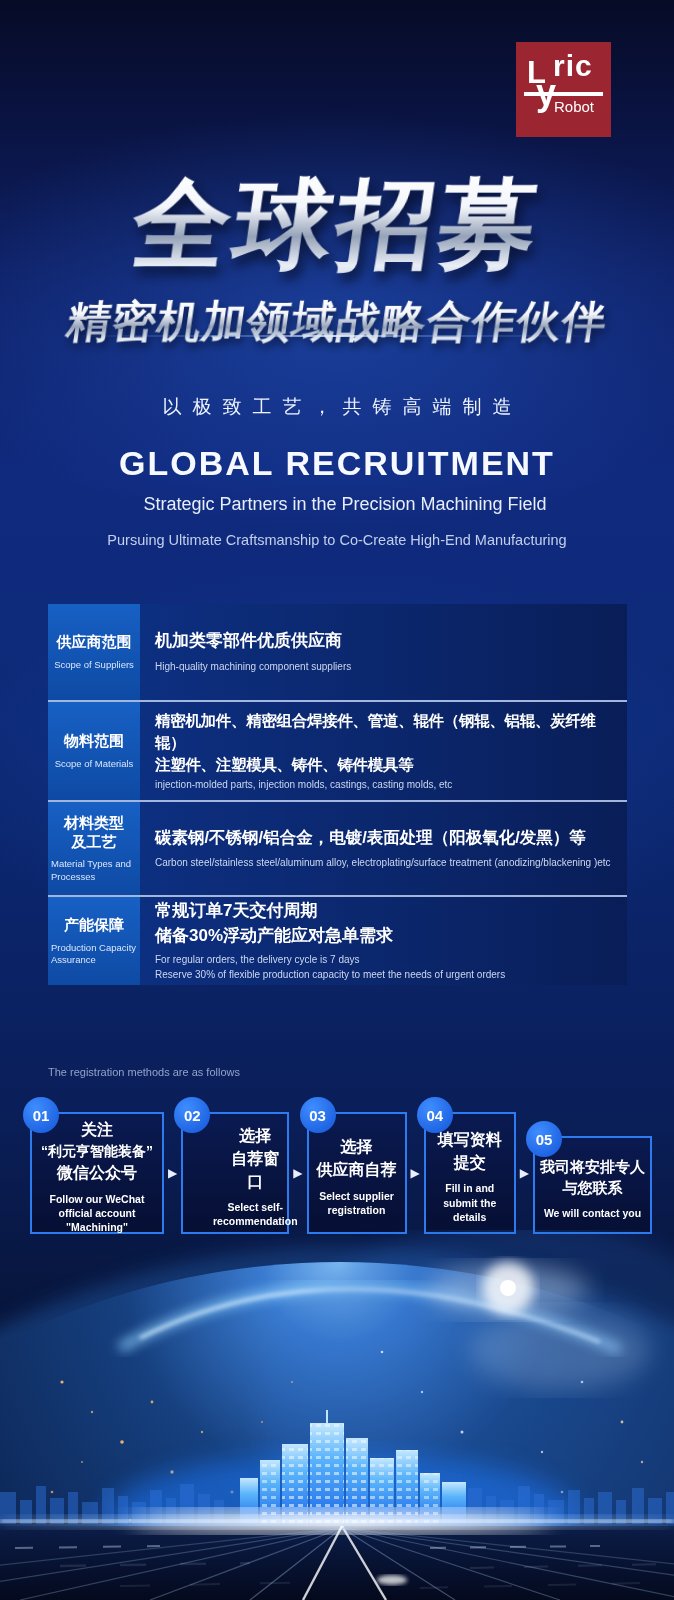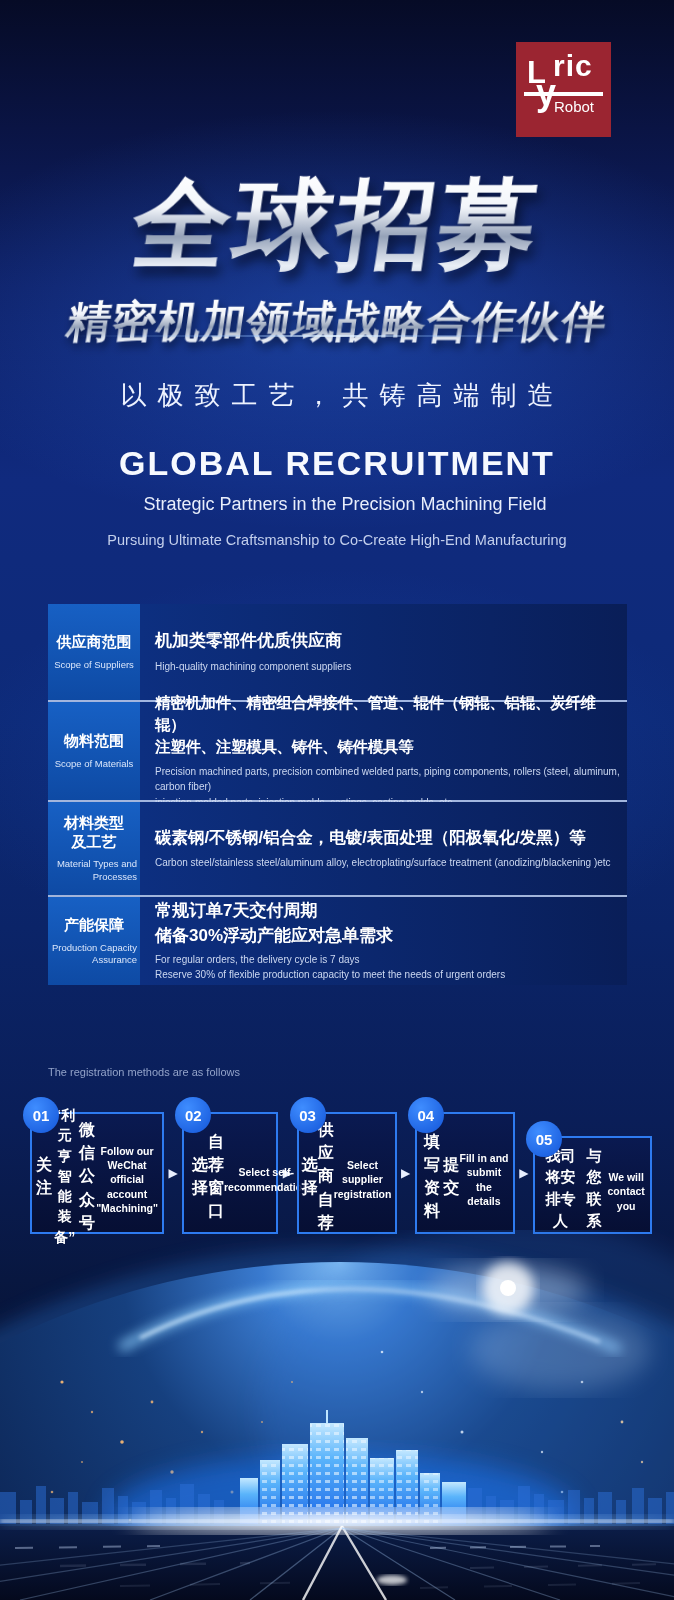--- a/index.html
+++ b/index.html
@@ -21,48 +21,48 @@
   .logo .l-robot{left:38px;top:56px;font-size:15px;font-weight:400;}
   
   .silver{background:linear-gradient(180deg,#ffffff 8%,#f2f5fa 36%,#95a2b8 58%,#e9eef6 80%,#b7c2d4 100%);
     -webkit-background-clip:text;background-clip:text;color:transparent;}
   .title-zh{top:160px;font-size:98px;font-weight:900;letter-spacing:4px;transform:skewX(-8deg);
     filter:drop-shadow(5px 8px 6px rgba(2,6,24,.65));}
   .subtitle-zh{top:293px;font-size:44px;font-weight:900;letter-spacing:1px;transform:skewX(-8deg);
     filter:drop-shadow(3px 5px 4px rgba(2,6,24,.6));}
   .streak{top:335px;left:0;width:100%;height:2px;
     background:linear-gradient(90deg,transparent 10%,rgba(150,195,255,.35) 38%,rgba(225,240,255,.85) 50%,rgba(150,195,255,.3) 62%,transparent 88%);}
-  .tagline-zh{top:378px;font-size:26px;color:#eef3ff;letter-spacing:11px;text-indent:11px;font-weight:400;}
+  .tagline-zh{top:394px;font-size:19px;color:#eef3ff;letter-spacing:11px;text-indent:11px;font-weight:400;}
   .title-en{top:444px;font-size:34px;font-weight:600;color:#f6f9ff;letter-spacing:2px;}
   .subtitle-en{top:494px;font-size:18px;font-weight:400;color:#e8eefb;padding-left:8px;}
   .tagline-en{top:532px;font-size:14.5px;color:#c3cfec;}
   
   .info-table{position:absolute;top:604px;left:48px;width:579px;}
   .trow{display:flex;box-sizing:border-box;border-bottom:2px solid rgba(212,228,255,.75);}
   .trow:last-child{border-bottom:none;}
   .cell-label{width:92px;flex:none;background:linear-gradient(180deg,#1760c4,#0e4aa4);
-    display:flex;flex-direction:column;align-items:center;justify-content:center;text-align:right;padding:4px 3px;box-sizing:border-box;}
+    display:flex;flex-direction:column;align-items:center;justify-content:center;text-align:left;padding:4px 3px;box-sizing:border-box;}
   .label-zh{font-size:15px;font-weight:700;color:#fff;line-height:1.25;}
   .label-en{font-size:9.5px;color:#dbe7fb;margin-top:7px;line-height:1.3;}
   .cell-content{flex:1;background:linear-gradient(90deg,#0d2f80 0%,#0a2364 72%,#091e58 100%);
     display:flex;flex-direction:column;justify-content:center;padding:8px 6px 8px 15px;box-sizing:border-box;}
   .zh-line{font-size:17px;font-weight:700;color:#ffffff;line-height:1.45;}
   .row-materials .zh-line{font-size:15.5px;letter-spacing:-.3px;}
   .en-line{font-size:10px;color:#ccd8f1;line-height:1.55;}
   .en-first{margin-top:5px;}
   
   .reg-heading{position:absolute;top:1026px;left:48px;display:flex;align-items:center;}
   .reg-bar{width:6px;height:26px;background:#ffffff;margin-right:12px;}
   .reg-title{font-size:26px;font-weight:800;color:#ffffff;letter-spacing:2px;}
   .reg-sub{position:absolute;top:1066px;left:48px;font-size:11px;color:#93a3c9;}
   .steps{position:absolute;top:1112px;left:30px;width:622px;height:122px;display:flex;align-items:stretch;}
   .step{position:relative;border:2px solid #2e7bf0;box-sizing:border-box;
     background:linear-gradient(180deg,rgba(10,25,80,.85),rgba(6,14,50,.92));
-    display:flex;flex-direction:row;align-items:center;justify-content:center;text-align:center;padding:14px 4px 8px;}
-  .s1{width:134px;}.s2{width:96px;padding-left:44px;}.s3{width:100px;}.s4{width:100px;}.s5{width:119px;margin-top:24px;}
+    display:flex;flex-direction:column;align-items:center;justify-content:center;text-align:center;padding:14px 4px 8px;}
+  .s1{width:134px;}.s2{width:108px;padding-left:44px;}.s3{width:100px;}.s4{width:92px;}.s5{width:119px;margin-top:24px;}
   .arrow{flex:1;display:flex;align-items:center;justify-content:center;color:#e8efff;font-size:12px;}
   .badge{position:absolute;top:-17px;left:-9px;width:36px;height:36px;border-radius:50%;
     background:radial-gradient(circle at 35% 30%,#3f8dff,#1355d8);color:#fff;font-size:15px;font-weight:700;
     display:flex;align-items:center;justify-content:center;}
   .step-zh{font-size:16px;font-weight:800;color:#fff;line-height:1.45;}
   .s1 .zh-q{font-size:14px;}
   .s5 .step-zh{font-size:15px;}
   .step-en{font-size:10.5px;font-weight:700;color:#fff;margin-top:7px;line-height:1.35;}
   .scene{position:absolute;top:1230px;left:0;width:674px;height:370px;}
 </style>
@@ -100,21 +100,20 @@
       </div>
     </div>
     <div class="trow row-materials" style="height:100px;">
       <div class="cell-label">
         <div class="label-zh">物料范围</div>
         <div class="label-en">Scope of Materials</div>
       </div>
       <div class="cell-content">
         <div class="zh-line">精密机加件、精密组合焊接件、管道、辊件（钢辊、铝辊、炭纤维辊）</div>
         <div class="zh-line">注塑件、注塑模具、铸件、铸件模具等</div>
-        <div class="en-line en-first">Precision machined parts, precision combined welded parts, piping components, rollers (steel, aluminum, carbon fiber)</div>
         <div class="en-line">injection-molded parts, injection molds, castings, casting molds, etc</div>
       </div>
     </div>
     <div class="trow" style="height:95px;">
       <div class="cell-label">
         <div class="label-zh">材料类型</div>
         <div class="label-zh">及工艺</div>
         <div class="label-en">Material Types and Processes</div>
       </div>
       <div class="cell-content">

